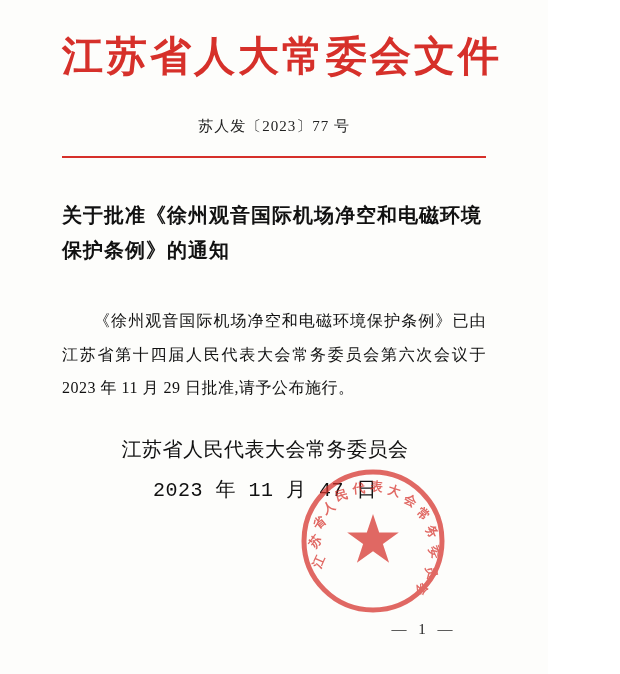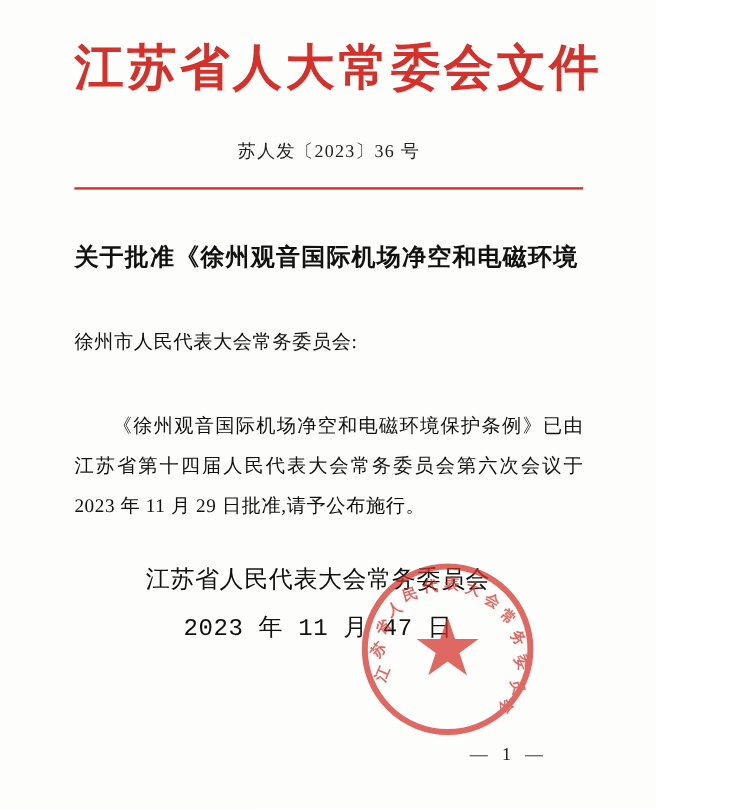--- a/index.html
+++ b/index.html
@@ -124,30 +124,30 @@
 </style>
 </head>
 <body>
 
 <div class="page">
 
   <div class="masthead">
     <div class="masthead-title">江苏省人大常委会文件</div>
   </div>
 
-  <div class="doc-number">苏人发〔2023〕36 号</div>
+  <div class="doc-number">苏人发〔2023〕77 号</div>
 
   <div class="red-rule"></div>
 
   <div class="doc-title">
     <span class="line">关于批准《徐州观音国际机场净空和电磁环境</span>
+    <span class="line">保护条例》的通知</span>
   </div>
 
   <div class="body-block">
-    <div class="addressee">徐州市人民代表大会常务委员会:</div>
     <div class="para">《徐州观音国际机场净空和电磁环境保护条例》已由江苏省第十四届人民代表大会常务委员会第六次会议于 2023 年 11 月 29 日批准,请予公布施行。</div>
   </div>
 
   <div class="signature">
     <span class="sig-line">江苏省人民代表大会常务委员会</span>
     <span class="sig-line">2023 年 11 月 47 日</span>
   </div>
 
   <div class="seal">
     <svg width="150" height="150" viewBox="0 0 150 150" aria-hidden="true">

